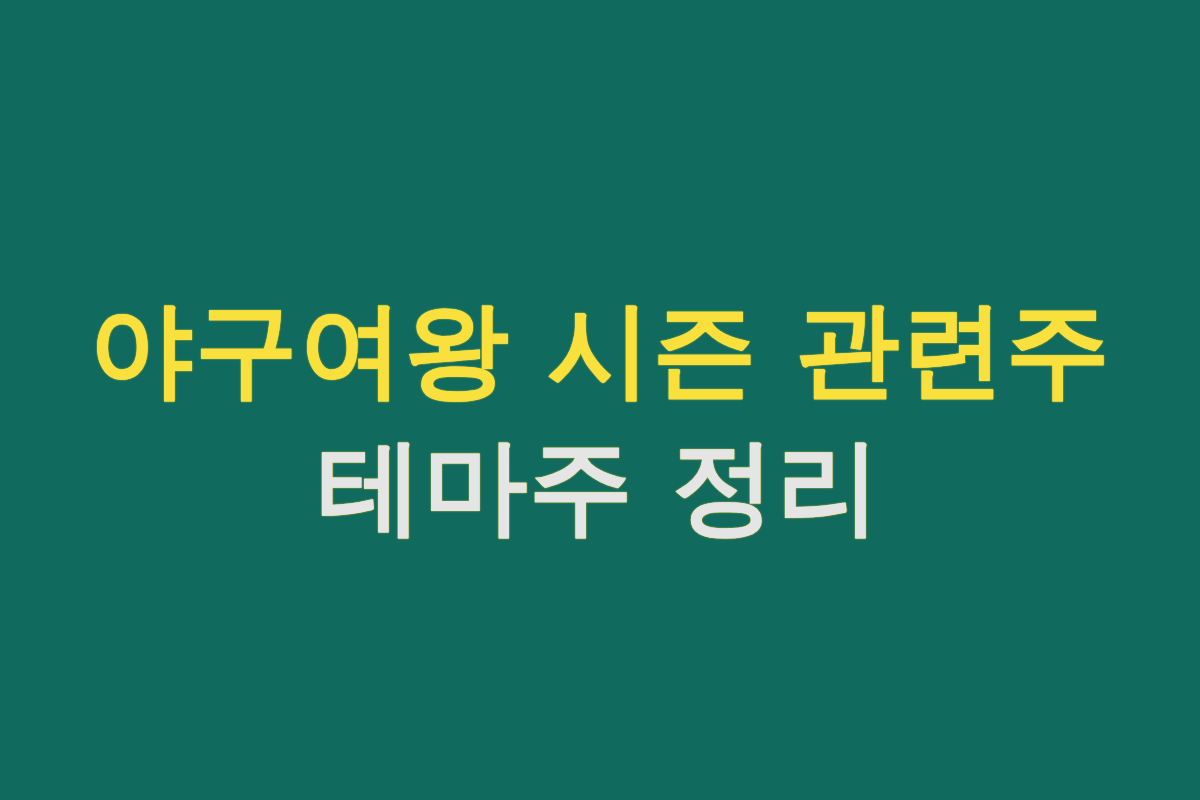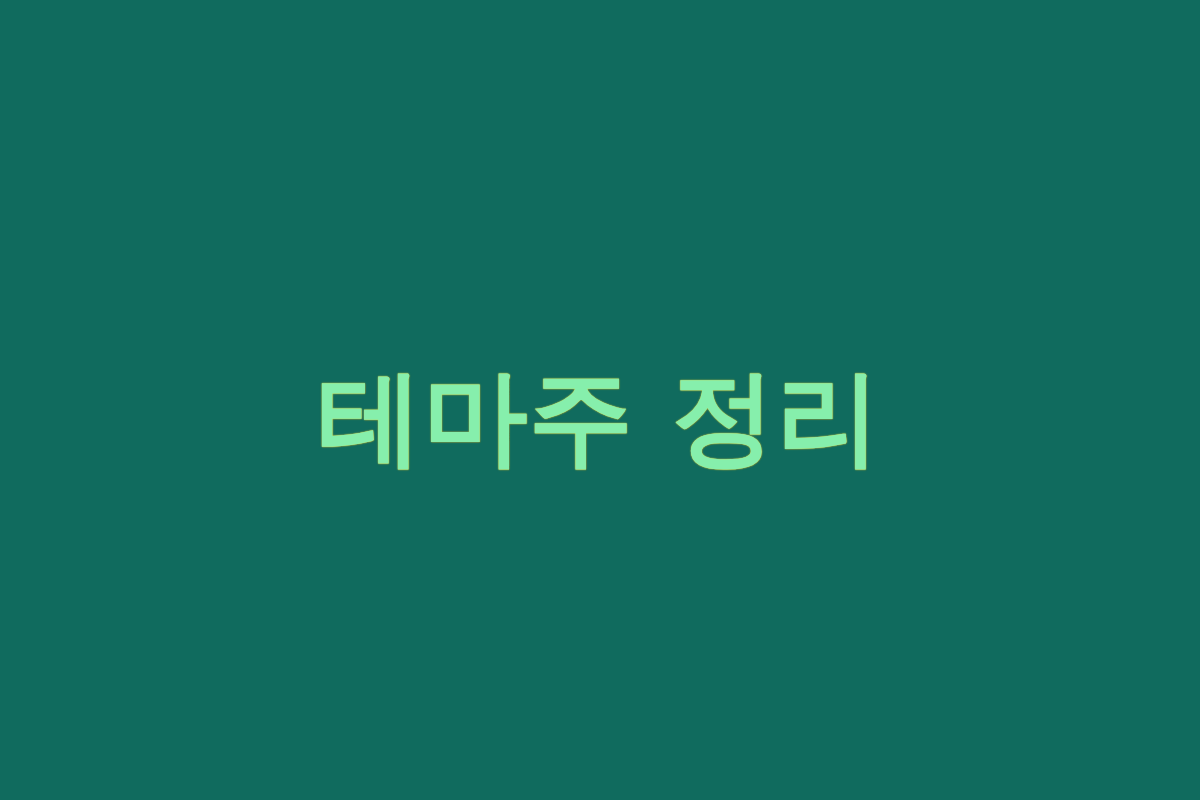--- a/index.html
+++ b/index.html
@@ -68,18 +68,19 @@
     font-size: 104px;
   }
 </style>
 </head>
 <body>
 
 <div class="thumbnail-card" style="background: rgb(16, 107, 94);">
 
   <div class="headline-block">
 
+    <span class="headline-line headline-line--primary" style="color: rgb(249, 224, 60);">야구여왕 시즌 관련주</span>
 
-    <span class="headline-line headline-line--secondary" style="color: #86efac;">테마주 정리</span>
+    <span class="headline-line headline-line--secondary" style="color: #e5e5e5;">테마주 정리</span>
 
   </div>
 
 </div>
 
 </body></html>

